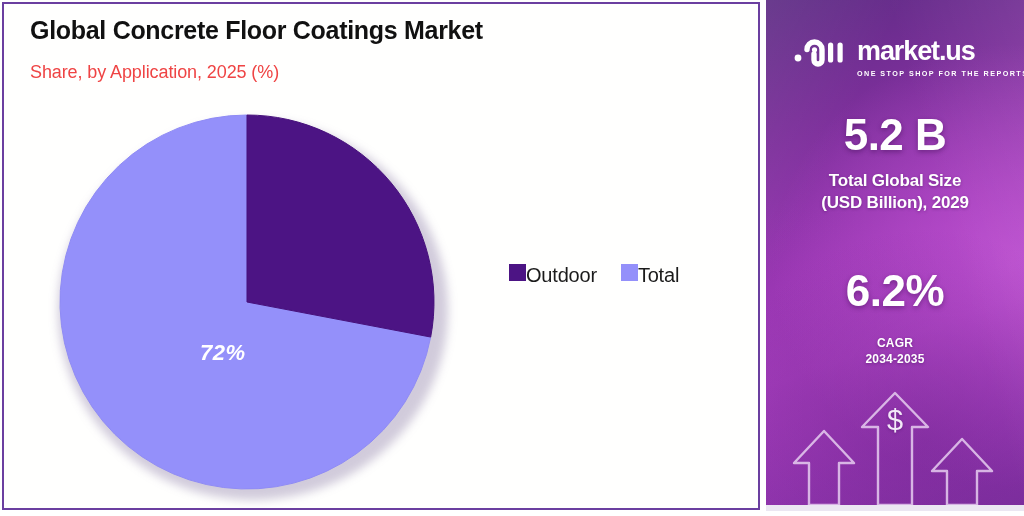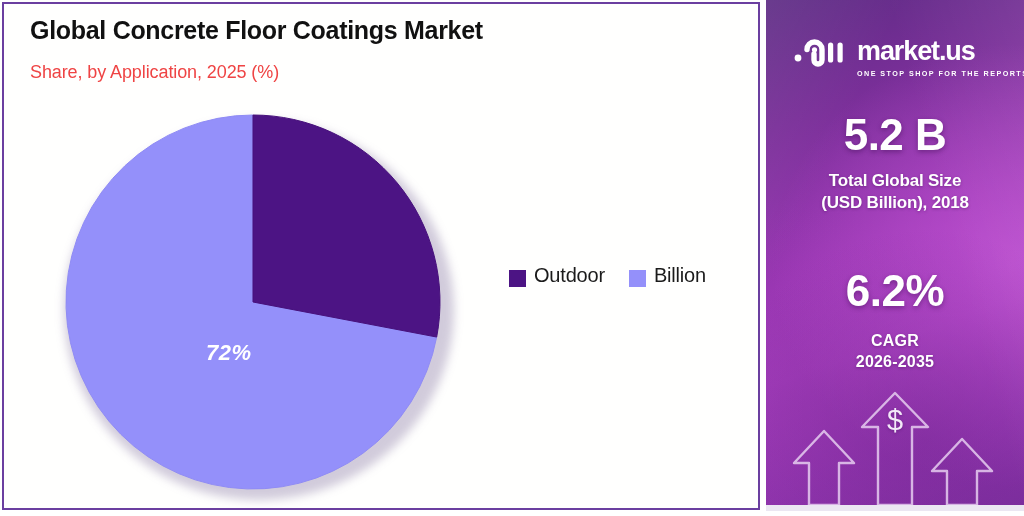--- a/index.html
+++ b/index.html
@@ -54,21 +54,21 @@
     font-size: 18px;
     font-weight: normal;
     color: #ef4444;
     letter-spacing: -0.1px;
     white-space: nowrap;
   }
 
   
   .pie-wrap {
     position: absolute;
-    left: 54px;
+    left: 48px;
     top: 108px;
     width: 396px;
     height: 388px;
   }
   .pie-shadow {
     position: absolute;
     left: 6px;
     top: 8px;
     width: 390px;
     height: 380px;
@@ -96,22 +96,22 @@
   .legend {
     position: absolute;
     left: 505px;
     top: 260px;
     display: flex;
     align-items: center;
     gap: 24px;
   }
   .legend-item {
     display: flex;
-    align-items: flex-end;
-    gap: 8px;
+    align-items: flex-start;
+    gap: 0;
   }
   .legend-swatch {
     width: 17px;
     height: 17px;
     display: block;
   }
   .legend-text {
     font-size: 20px;
     color: #1b1b1b;
     letter-spacing: -0.2px;
@@ -194,22 +194,22 @@
   }
   .stat-label {
     margin-top: 12px;
     font-size: 17px;
     font-weight: bold;
     line-height: 1.28;
     letter-spacing: -0.2px;
     text-shadow: 0 1px 3px rgba(60,10,80,0.4);
   }
   .stat-label-sm {
-    margin-top: 16px;
-    font-size: 16px;
+    margin-top: 22px;
+    font-size: 12px;
     font-weight: bold;
     line-height: 1.32;
     letter-spacing: 0.2px;
     text-shadow: 0 1px 3px rgba(60,10,80,0.4);
   }
   #stat-market { top: 112px; }
   #stat-cagr { top: 268px; }
 
   
   .arrows-art {
@@ -253,21 +253,21 @@
       <div class="pie-label">72%</div>
     </div>
 
     <div class="legend">
       <div class="legend-item">
         <span class="legend-swatch" id="swatch-outdoor" style="background: rgb(76, 20, 132);"></span>
         <span class="legend-text">Outdoor</span>
       </div>
       <div class="legend-item">
         <span class="legend-swatch" id="swatch-indoor" style="background: rgb(148, 144, 250);"></span>
-        <span class="legend-text">Billion</span>
+        <span class="legend-text">Total</span>
       </div>
     </div>
 
   </div>
 
   <div class="stats-panel">
     <div class="panel-texture"></div>
 
     <div class="logo-row">
       <svg class="logo-mark" viewBox="0 0 54 34">
@@ -280,29 +280,29 @@
       <div class="logo-textblock">
         <div class="logo-word">market.us</div>
         <div class="logo-tagline">ONE STOP SHOP FOR THE REPORTS</div>
       </div>
     </div>
 
     <div class="stat-block" id="stat-market">
       <div class="stat-value">5.2 B</div>
       <div class="stat-label">
         <div>Total Global Size</div>
-        <div>(USD Billion), 2018</div>
+        <div>(USD Billion), 2029</div>
       </div>
     </div>
 
     <div class="stat-block" id="stat-cagr">
       <div class="stat-value">6.2%</div>
       <div class="stat-label-sm">
         <div>CAGR</div>
-        <div>2026-2035</div>
+        <div>2034-2035</div>
       </div>
     </div>
 
     <div class="dollar-sign">$</div>
 
     <svg class="arrows-art" viewBox="0 0 258 118" preserveAspectRatio="none">
       <g fill="none" stroke="#e6cdf0" stroke-width="2.4" stroke-linejoin="round" opacity="0.85">
         <path d="M129 6 L162 40 L146 40 L146 118 L112 118 L112 40 L96 40 Z"></path>
         <path d="M58 44 L88 76 L73 76 L73 118 L43 118 L43 76 L28 76 Z"></path>
         <path d="M196 52 L226 84 L211 84 L211 118 L181 118 L181 84 L166 84 Z"></path>

